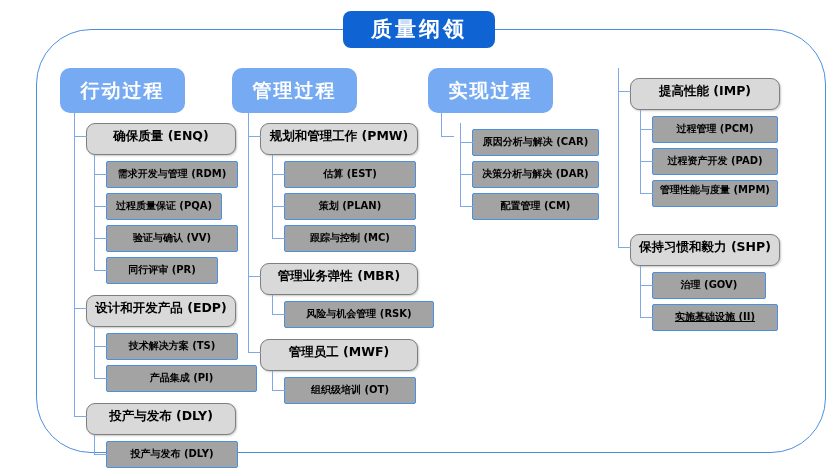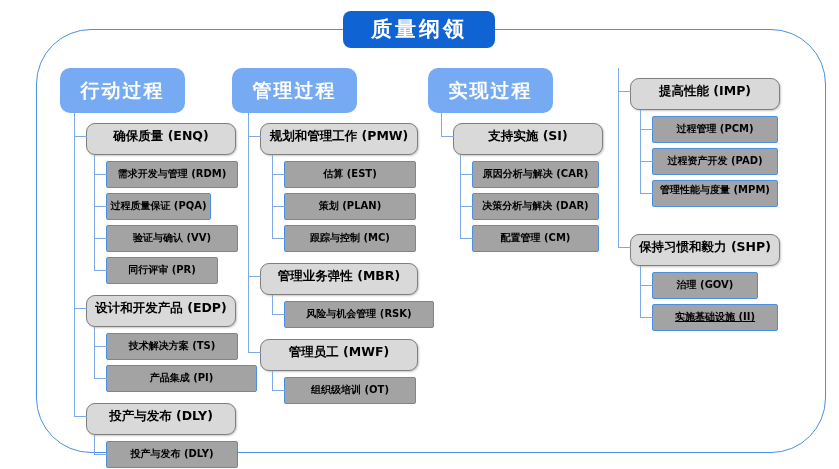--- a/index.html
+++ b/index.html
@@ -58,21 +58,21 @@
   <div class="column" style="left: 60px;">
       <div class="col-header">行动过程</div>
       <div class="groups" style="margin-left: 26px;">
         <div class="node" style="--pt: 10px;">
           <div class="gray-box" style="width: 150px;">确保质量 (ENQ)</div>
           <div class="kids" style="margin-left: 20px;">
             <div class="node" style="--pt: 6px;">
               <div class="white-box" style="width: 132px;">需求开发与管理 (RDM)</div>
             </div>
             <div class="node" style="--pt: 5px;">
-              <div class="white-box" style="width: 105px;">过程质量保证 (PQA)</div>
+              <div class="white-box" style="width: 116px;">过程质量保证 (PQA)</div>
             </div>
             <div class="node" style="--pt: 5px;">
               <div class="white-box" style="width: 132px;">验证与确认 (VV)</div>
             </div>
             <div class="node" style="--pt: 5px;">
               <div class="white-box" style="width: 112px;">同行评审 (PR)</div>
             </div>
           </div>
         </div>
         <div class="node" style="--pt: 11px;">
@@ -128,21 +128,20 @@
               <div class="white-box" style="width: 132px;">组织级培训 (OT)</div>
             </div>
           </div>
         </div>
       </div>
     </div>
   <div class="column" style="left: 428px;">
       <div class="col-header">实现过程</div>
       <div class="groups" style="margin-left: 25px;">
         <div class="node" style="--pt: 10px;">
-          <div class="gray-box" style="width: 150px;">支持实施 (SI)</div>
           <div class="kids" style="margin-left: 19px;">
             <div class="node" style="--pt: 6px;">
               <div class="white-box" style="width: 127px;">原因分析与解决 (CAR)</div>
             </div>
             <div class="node" style="--pt: 5px;">
               <div class="white-box" style="width: 127px; text-align: center;">决策分析与解决 (DAR)</div>
             </div>
             <div class="node" style="--pt: 5px;">
               <div class="white-box" style="width: 127px;">配置管理 (CM)</div>
             </div>
@@ -163,21 +162,21 @@
             </div>
             <div class="node" style="--pt: 5px;">
               <div class="white-box wrap" style="width: 126px;">管理性能与度量 (MPM)</div>
             </div>
           </div>
         </div>
         <div class="node" style="--pt: 27px;">
           <div class="gray-box" style="width: 150px;">保持习惯和毅力 (SHP)</div>
           <div class="kids" style="margin-left: 22px;">
             <div class="node" style="--pt: 6px;">
-              <div class="white-box" style="width: 106px;">治理 (GOV)</div>
+              <div class="white-box" style="width: 114px;">治理 (GOV)</div>
             </div>
             <div class="node" style="--pt: 5px;">
               <div class="white-box" style="width: 126px; text-decoration: underline;">实施基础设施 (II)</div>
             </div>
           </div>
         </div>
       </div>
     </div>
 </div>
 

